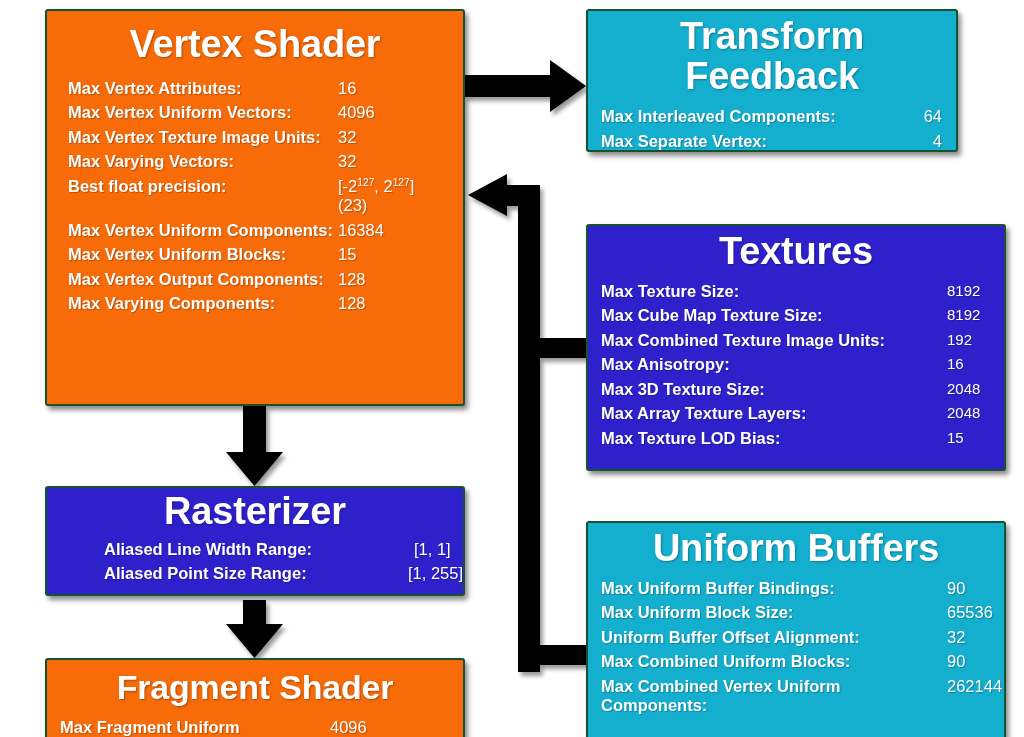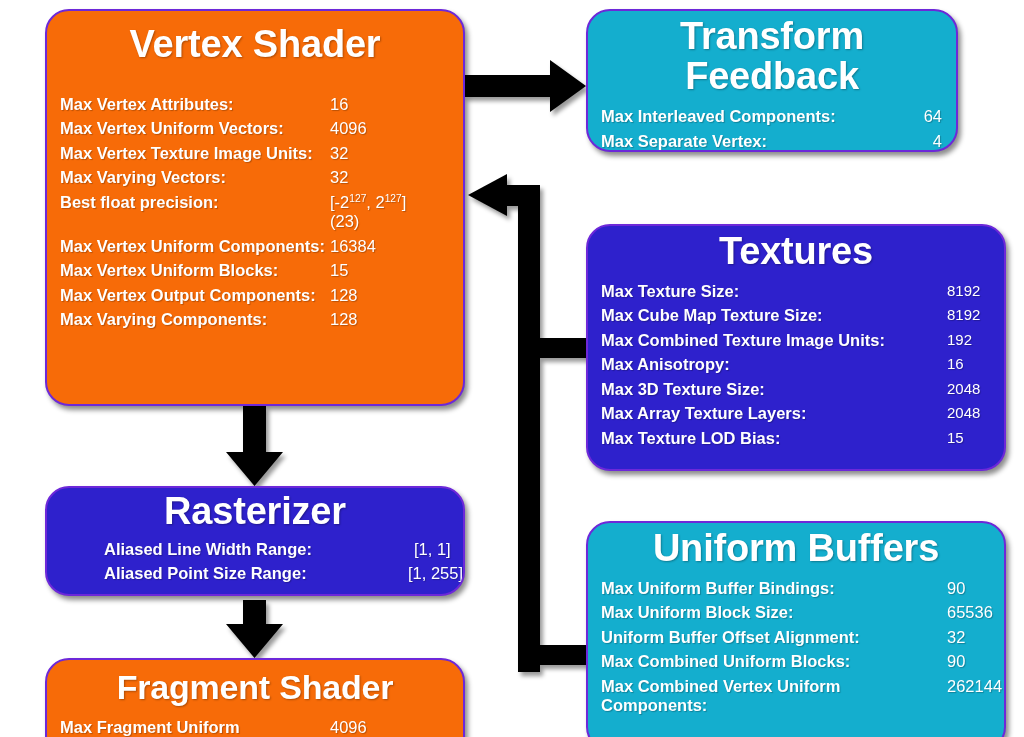--- a/index.html
+++ b/index.html
@@ -9,23 +9,23 @@
     font-family:"Liberation Sans", sans-serif;
     overflow:hidden;
     position:relative;
   }
   #stage{position:absolute;left:0;top:0;width:1024px;height:737px;}
 
   .arrows{position:absolute;left:0;top:0;width:1024px;height:737px;pointer-events:none;}
 
   .card{
     position:absolute;
-    border-radius:24px;
+    border-radius:3px;
     box-sizing:border-box;
-    border:2px solid #6d28d9;
+    border:2px solid #14532d;
     box-shadow:3px 4px 5px rgba(0,0,0,0.45);
     overflow:hidden;
   }
   .card.orange{background:#F76B08;}
   .card.cyan{background:#14AECE;}
   .card.blue{background:#2E21CC;}
 
   .card-title{
     color:#ffffff;
     font-weight:bold;
@@ -49,21 +49,21 @@
     font-weight:normal;
     line-height:1.18;
     text-shadow:1px 1px 1px rgba(0,0,0,0.25);
     white-space:nowrap;
   }
   .row .v sup{font-size:0.62em;vertical-align:super;line-height:0;}
 
   
   #vertex-shader{left:45px;top:9px;width:420px;height:397px;}
   #vertex-shader .card-title{font-size:38px;margin-top:14px;}
-  #vertex-shader .rows{margin-top:30px;}
+  #vertex-shader .rows{margin-top:14px;padding-left:8px;}
   #vertex-shader .row{padding:0 0 0 13px;margin-bottom:5px;}
   #vertex-shader .row .k{width:270px;font-size:16.5px;}
   #vertex-shader .row .v{font-size:16.5px;}
 
   
   #transform-feedback{left:586px;top:9px;width:372px;height:143px;}
   #transform-feedback .card-title{font-size:38px;margin-top:6px;}
   #transform-feedback .rows{margin-top:10px;}
   #transform-feedback .row{padding:0 14px 0 13px;margin-bottom:6px;justify-content:center;}
   #transform-feedback .row .k{flex:1 1 auto;font-size:16.5px;}

